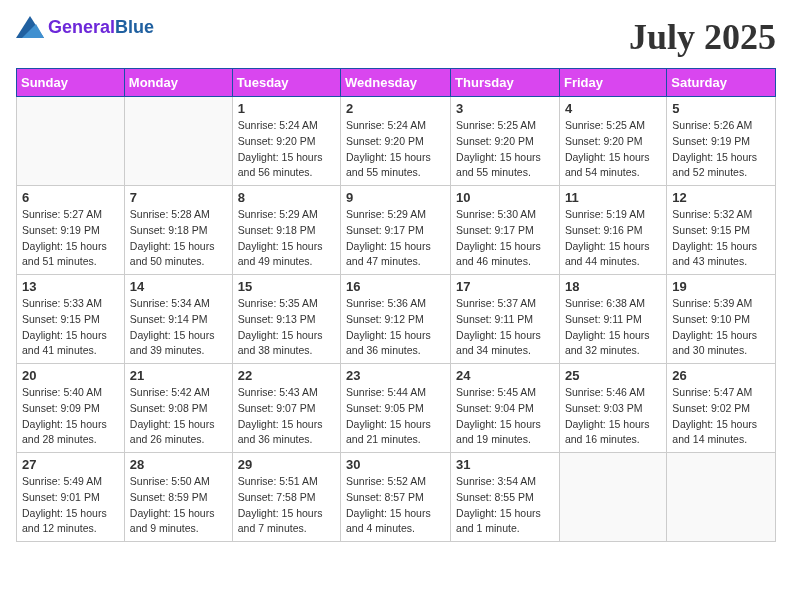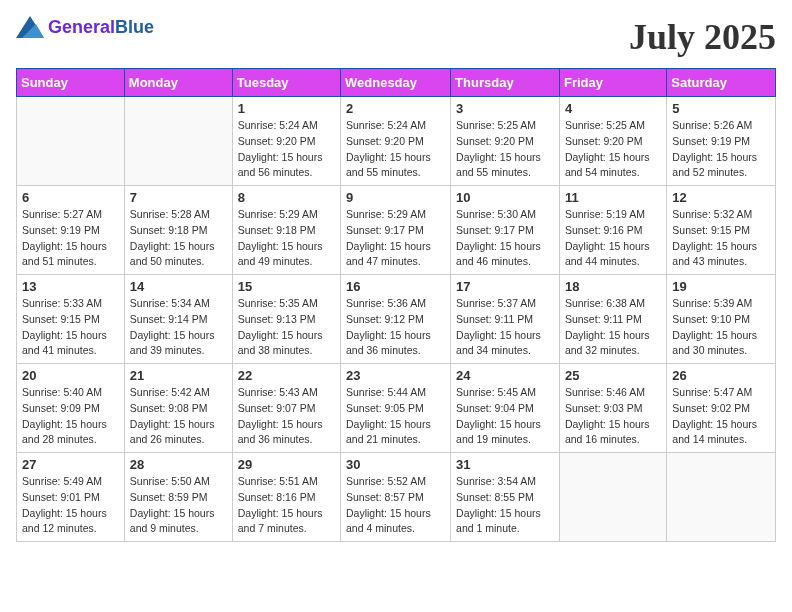--- a/index.html
+++ b/index.html
@@ -226,21 +226,21 @@
         <td>
           <span class="day-num">27</span>
           <div class="day-info"><span>Sunrise: 5:49 AM</span><br><span>Sunset: 9:01 PM</span><br><span>Daylight: 15 hours</span><br><span>and 12 minutes.</span></div>
         </td>
         <td>
           <span class="day-num">28</span>
           <div class="day-info"><span>Sunrise: 5:50 AM</span><br><span>Sunset: 8:59 PM</span><br><span>Daylight: 15 hours</span><br><span>and 9 minutes.</span></div>
         </td>
         <td>
           <span class="day-num">29</span>
-          <div class="day-info"><span>Sunrise: 5:51 AM</span><br><span>Sunset: 8:16 PM</span><br><span>Daylight: 15 hours</span><br><span>and 7 minutes.</span></div>
+          <div class="day-info"><span>Sunrise: 5:51 AM</span><br><span>Sunset: 7:58 PM</span><br><span>Daylight: 15 hours</span><br><span>and 7 minutes.</span></div>
         </td>
         <td>
           <span class="day-num">30</span>
           <div class="day-info"><span>Sunrise: 5:52 AM</span><br><span>Sunset: 8:57 PM</span><br><span>Daylight: 15 hours</span><br><span>and 4 minutes.</span></div>
         </td>
         <td>
           <span class="day-num">31</span>
           <div class="day-info"><span>Sunrise: 3:54 AM</span><br><span>Sunset: 8:55 PM</span><br><span>Daylight: 15 hours</span><br><span>and 1 minute.</span></div>
         </td>
         <td class="empty"></td>

